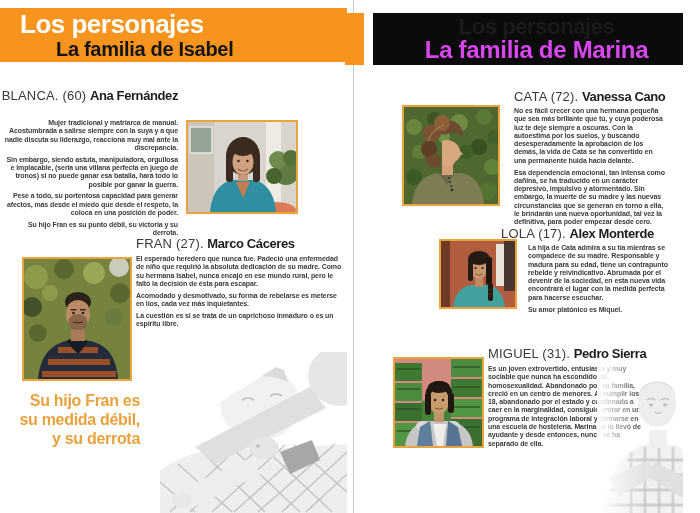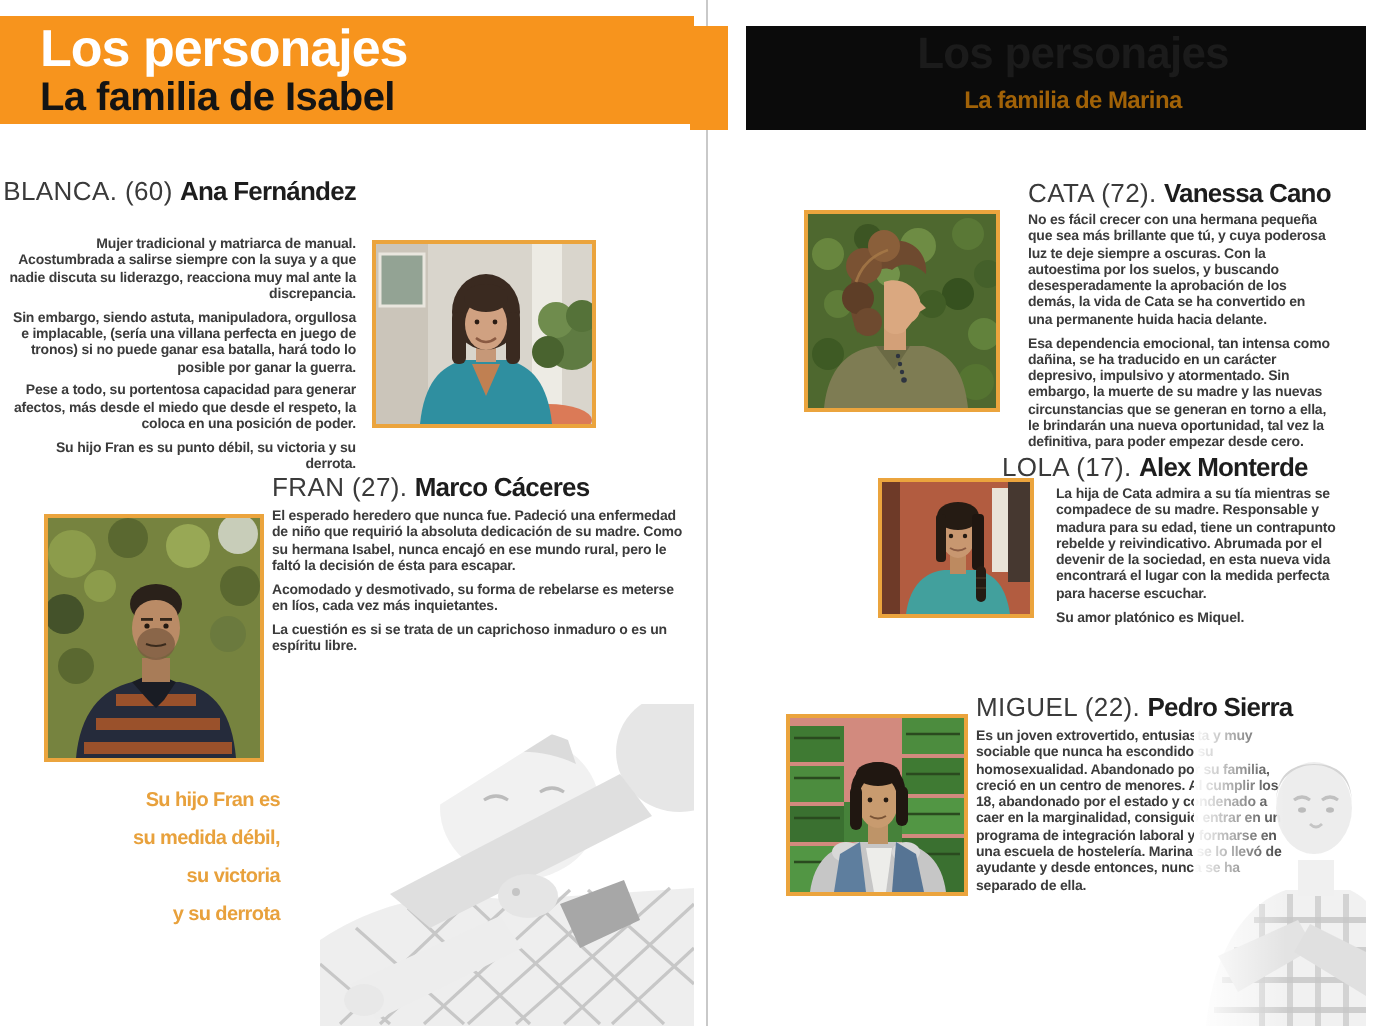--- a/index.html
+++ b/index.html
@@ -8,41 +8,41 @@
     font-family:"Liberation Sans", sans-serif; overflow:hidden;
   }
   .gutter-line { position:absolute; left:353px; top:0; width:1px; height:513px; background:#c9c9c9; }
 
   
   .band-left {
     position:absolute; left:0; top:8px; width:347px; height:54px;
     background:#F7941D; padding-left:20px; box-sizing:border-box;
   }
   .band-left .title { font-size:26px; font-weight:700; color:#ffffff; line-height:28px; margin-top:2px; letter-spacing:-0.5px; }
-  .band-left .subtitle { font-size:20px; font-weight:700; color:#141414; line-height:22px; letter-spacing:-0.3px; }
+  .band-left .subtitle { font-size:20px; font-weight:700; color:#141414; line-height:22px; letter-spacing:-0.3px;margin-left:36px; }
 
   .accent-block { position:absolute; left:345px; top:13px; width:19px; height:52px; background:#F7941D; }
   .band-right {
     position:absolute; left:373px; top:13px; width:327px; height:52px;
     background:#0B0B0B; text-align:center; box-sizing:border-box; padding-top:2px;
   }
   .band-right .ghost { font-size:22px; font-weight:700; color:#1b1b1b; line-height:23px; letter-spacing:-0.4px; }
-  .band-right .subtitle { font-size:12px; font-weight:700; color:#a16207; line-height:24px; letter-spacing:-0.3px; }
+  .band-right .subtitle { font-size:24px; font-weight:700; color:#d946ef; line-height:24px; letter-spacing:-0.3px; }
 
   
   .char-head { position:absolute; font-size:13px; white-space:nowrap; }
   .char-head .code { font-weight:400; color:#3a3a3a; letter-spacing:0.2px; }
   .char-head .actor { font-weight:700; color:#1d1d1d; letter-spacing:-0.4px; }
   .char-body { position:absolute; font-size:7px; font-weight:700; color:#3b3b3b; line-height:8.3px; letter-spacing:-0.1px; }
   .char-body p { margin:0 0 3.5px 0; }
   .align-right { text-align:right; }
 
   .pull-quote {
     position:absolute; left:8px; top:391px; width:132px; text-align:right;
-    font-size:10px; font-weight:700; color:#E8A13C; line-height:19px; letter-spacing:-0.3px;
+    font-size:16px; font-weight:700; color:#E8A13C; line-height:19px; letter-spacing:-0.3px;
   }
 
   
   .photo { position:absolute; border:2px solid #EBA43D; box-sizing:border-box; background:#888; }
   .photo svg { display:block; width:100%; height:100%; }
   .bg-photo { position:absolute; }
   .bg-photo svg { display:block; width:100%; height:100%; }
   .fade-left { position:absolute; left:0; top:0; width:45%; height:100%;
                background:linear-gradient(to right, #ffffff, rgba(255,255,255,0)); }
 </style>
@@ -137,21 +137,20 @@
   </div>
   <div class="char-body" style="left:136px; top:255px; width:207px;">
     <p>El esperado heredero que nunca fue. Padeció una enfermedad de niño que requirió la absoluta dedicación de su madre. Como su hermana Isabel, nunca encajó en ese mundo rural, pero le faltó la decisión de ésta para escapar.</p>
     <p>Acomodado y desmotivado, su forma de rebelarse es meterse en líos, cada vez más inquietantes.</p>
     <p>La cuestión es si se trata de un caprichoso inmaduro o es un espíritu libre.</p>
   </div>
 
   <div class="pull-quote">
     <div>Su hijo Fran es</div>
     <div>su medida débil,</div>
-    <div>su victoria</div>
     <div>y su derrota</div>
   </div>
 
   <div class="bg-photo" style="left:160px; top:352px; width:187px; height:161px;">
     <svg viewBox="0 0 187 161" preserveAspectRatio="none" opacity="0.9">
       <path d="M0,161 L0,118 C30,98 60,93 95,98 L187,92 L187,161 Z" fill="#EDEDED"></path>
       <g stroke="#BDBDBD" stroke-width="1.6" opacity="0.9">
         <path d="M10,160 L75,98"></path>
           <path d="M30,160 L100,95"></path>
           <path d="M52,160 L125,93"></path>
@@ -290,21 +289,21 @@
       <ellipse cx="44" cy="28" rx="11" ry="6" fill="#201711"></ellipse>
       <rect x="30" y="34" width="6" height="22" rx="3" fill="#201711"></rect>
       <rect x="53" y="34" width="6" height="20" rx="3" fill="#201711"></rect>
       <circle cx="40" cy="41" r="1.2" fill="#241A12"></circle>
       <circle cx="48" cy="41" r="1.2" fill="#241A12"></circle>
       <path d="M40,49 Q44,51.5 48,49" stroke="#7A5436" stroke-width="1" fill="none"></path>
     </svg>
   </div>
 
   <div class="char-head" style="left:488px; top:346px;">
-    <span class="code">MIGUEL (22).</span>
+    <span class="code">MIGUEL (31).</span>
     <span class="actor">Pedro Sierra</span>
   </div>
   <div class="char-body" style="left:488px; top:365px; width:155px;">
     <p>Es un joven extrovertido, entusiasta y muy sociable que nunca ha escondido su homosexualidad. Abandonado por su familia, creció en un centro de menores. Al cumplir los 18, abandonado por el estado y condenado a caer en la marginalidad, consiguió entrar en un programa de integración laboral y formarse en una escuela de hostelería. Marina se lo llevó de ayudante y desde entonces, nunca se ha separado de ella.</p>
   </div>
 
   <div class="bg-photo" style="left:597px; top:360px; width:103px; height:153px;">
     <svg viewBox="0 0 103 153" preserveAspectRatio="none" opacity="0.95">
       <path d="M6,153 C10,114 26,92 46,85 L78,85 C94,92 101,114 103,153 Z" fill="#F1F1F1"></path>
       <g stroke="#CCCCCC" stroke-width="3" opacity="0.85">

